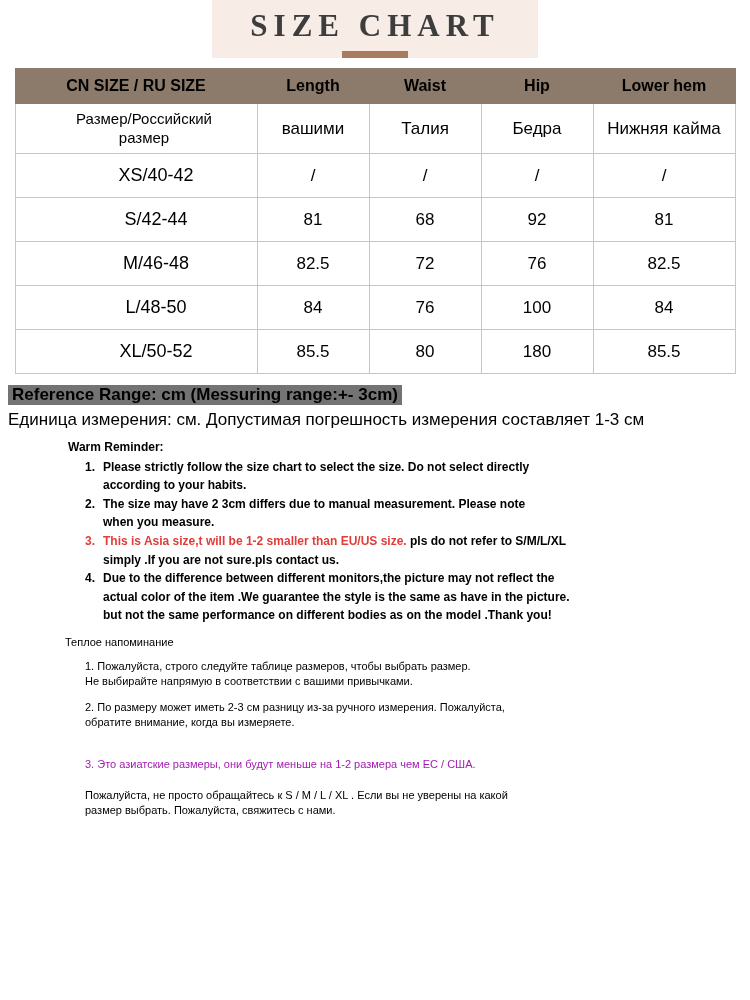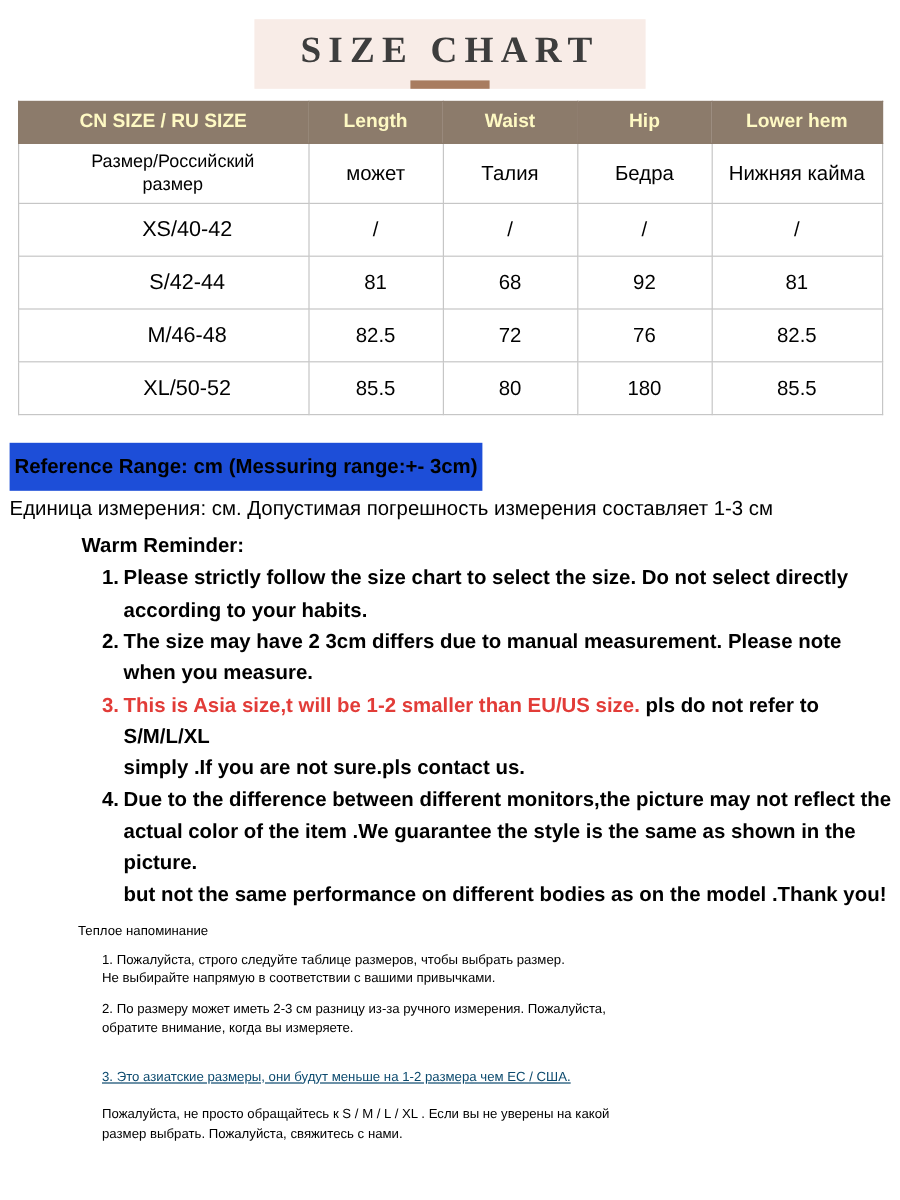--- a/index.html
+++ b/index.html
@@ -5,21 +5,21 @@
   * { box-sizing: border-box; }
   html, body { margin:0; padding:0; }
   body {
     width: 750px;
     background: #ffffff;
     color: #000;
     font-family: "Liberation Sans", sans-serif;
   }
 
   
-  .title-section { text-align: center; padding-top: 16px; }
+  .title-section { text-align: center; padding-top: 0; }
   .title-bg {
     display: inline-block;
     position: relative;
     background: #f8ece7;
     padding: 8px 38px 14px 38px;
   }
   .title-text {
     font-family: "Liberation Serif", serif;
     font-size: 31px;
     font-weight: 700;
@@ -41,58 +41,57 @@
   .size-table {
     width: 720px;
     margin: 10px auto 0 auto;
     border-collapse: collapse;
     table-layout: fixed;
     text-align: center;
   }
   .size-table td { border: 1px solid #c6c6c6; padding: 0 4px; }
   .size-table thead th {
     background: #8c7b6b;
-    color: #fef9c3;
+    color: #000000;
     font-size: 16px;
     font-weight: 700;
     height: 35px;
     border: 1px solid #8c7b6b;
     padding: 0 4px;
   }
   .subheader td { height: 50px; font-size: 17px; }
   .subheader .size-head { font-size: 15px; line-height: 1.25; white-space: pre-line; padding-left: 20px; }
   .data-row td { height: 44px; font-size: 17px; }
   .data-row .size-cell { font-size: 18px; padding-left: 44px; }
 
   
   .ref-line-en { margin: 11px 0 0 8px; }
   .ref-highlight {
     display: inline-block;
-    background: #1d4ed8;
+    background: #737373;
     font-weight: 700;
     font-size: 17px;
-    padding: 10px 4px;
-    margin-top: 12px;
+    padding: 0 4px;
   }
   .ref-line-ru { margin: 5px 0 0 8px; font-size: 17px; }
 
   
-  .warm { margin: 8px 0 0 68px; font-size: 17px; font-weight: 700; line-height: 1.55; }
+  .warm { margin: 8px 0 0 68px; font-size: 12px; font-weight: 700; line-height: 1.55; }
   .warm-heading { margin-bottom: 1px; }
   .warm-items { margin-left: 17px; }
   .w-item { display: flex; }
   .w-num { flex: none; width: 18px; }
   .w-text { white-space: pre-line; }
   .red { color: #e23c38; }
 
   
   .ru-section { margin: 10px 30px 0 65px; font-size: 11px; line-height: 1.42; }
   .ru-heading { margin-bottom: 8px; }
   .ru-item { margin: 0 0 10px 20px; white-space: pre-line; }
-  .red-line { color: #0c4a6e; text-decoration: underline; }
+  .red-line { color: #a21caf; }
 </style>
 </head>
 <body>
 
 <div class="title-section">
   <div class="title-bg">
     <div class="title-text">SIZE CHART</div>
     <div class="title-underline"></div>
   </div>
 </div>
@@ -111,21 +110,21 @@
       <th>Length</th>
       <th>Waist</th>
       <th>Hip</th>
       <th>Lower hem</th>
     </tr>
   </thead>
   <tbody>
     <tr class="subheader">
       <td class="size-head">Размер/Российский
 размер</td>
-      <td>может</td>
+      <td>вашими</td>
       <td>Талия</td>
       <td>Бедра</td>
       <td>Нижняя кайма</td>
     </tr>
     <tr class="data-row">
       <td class="size-cell">XS/40-42</td>
       <td>/</td>
       <td>/</td>
       <td>/</td>
       <td>/</td>
@@ -138,20 +137,27 @@
       <td>81</td>
     </tr>
     <tr class="data-row">
       <td class="size-cell">M/46-48</td>
       <td>82.5</td>
       <td>72</td>
       <td>76</td>
       <td>82.5</td>
     </tr>
     <tr class="data-row">
+      <td class="size-cell">L/48-50</td>
+      <td>84</td>
+      <td>76</td>
+      <td>100</td>
+      <td>84</td>
+    </tr>
+    <tr class="data-row">
       <td class="size-cell">XL/50-52</td>
       <td>85.5</td>
       <td>80</td>
       <td>180</td>
       <td>85.5</td>
     </tr>
   </tbody>
 </table>
 
 <div class="ref-line-en">
@@ -173,21 +179,21 @@
 when you measure.</div>
     </div>
     <div class="w-item">
       <div class="w-num red">3.</div>
       <div class="w-text"><span class="red">This is Asia size,t will be 1-2 smaller than EU/US size.</span><span> pls do not refer to S/M/L/XL
 simply .If you are not sure.pls contact us.</span></div>
     </div>
     <div class="w-item">
       <div class="w-num">4.</div>
       <div class="w-text">Due to the difference between different monitors,the picture may not reflect the
-actual color of the item .We guarantee the style is the same as shown in the picture.
+actual color of the item .We guarantee the style is the same as have in the picture.
 but not the same performance on different bodies as on the model .Thank you!</div>
     </div>
   </div>
 </div>
 
 <div class="ru-section">
   <div class="ru-heading">Теплое напоминание</div>
   <div class="ru-item">1. Пожалуйста, строго следуйте таблице размеров, чтобы выбрать размер.
 Не выбирайте напрямую в соответствии с вашими привычками.</div>
   <div class="ru-item">2. По размеру может иметь 2-3 см разницу из-за ручного измерения. Пожалуйста,

